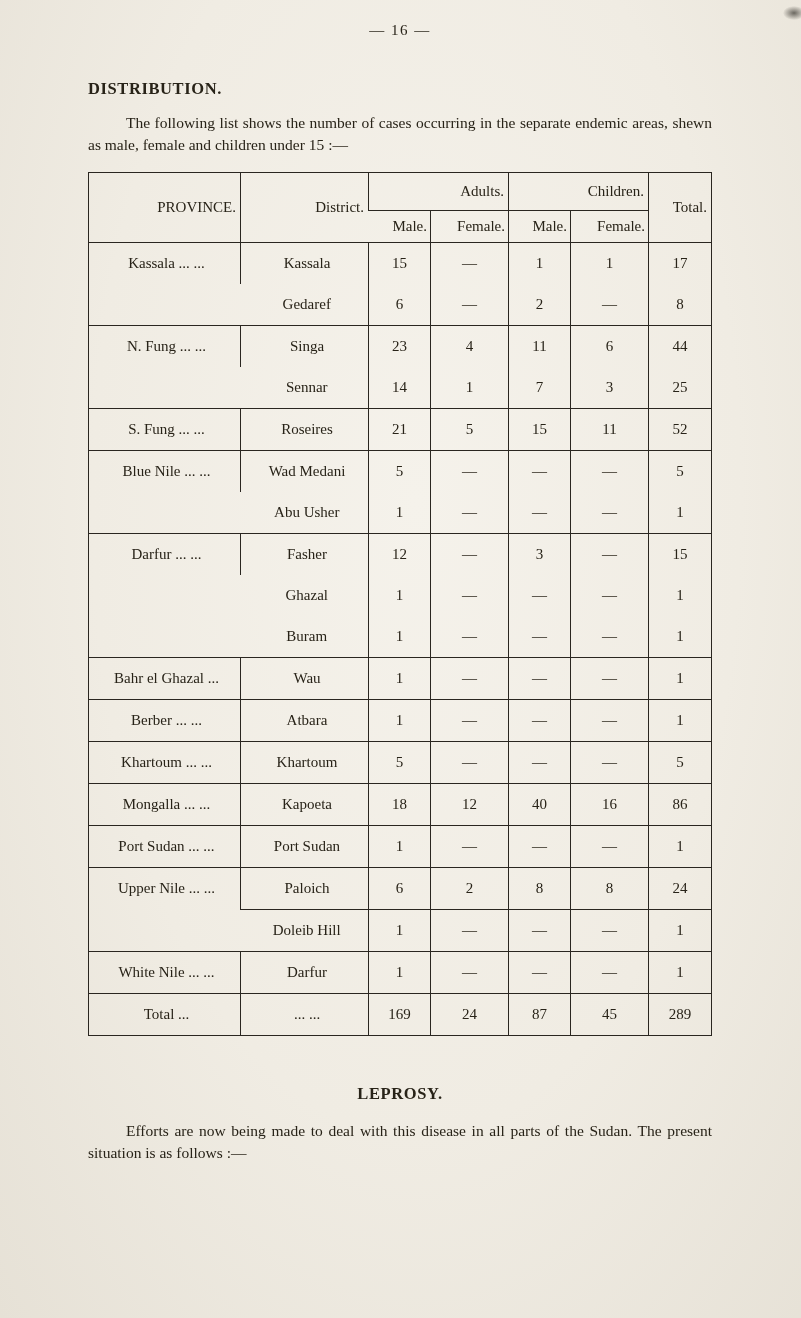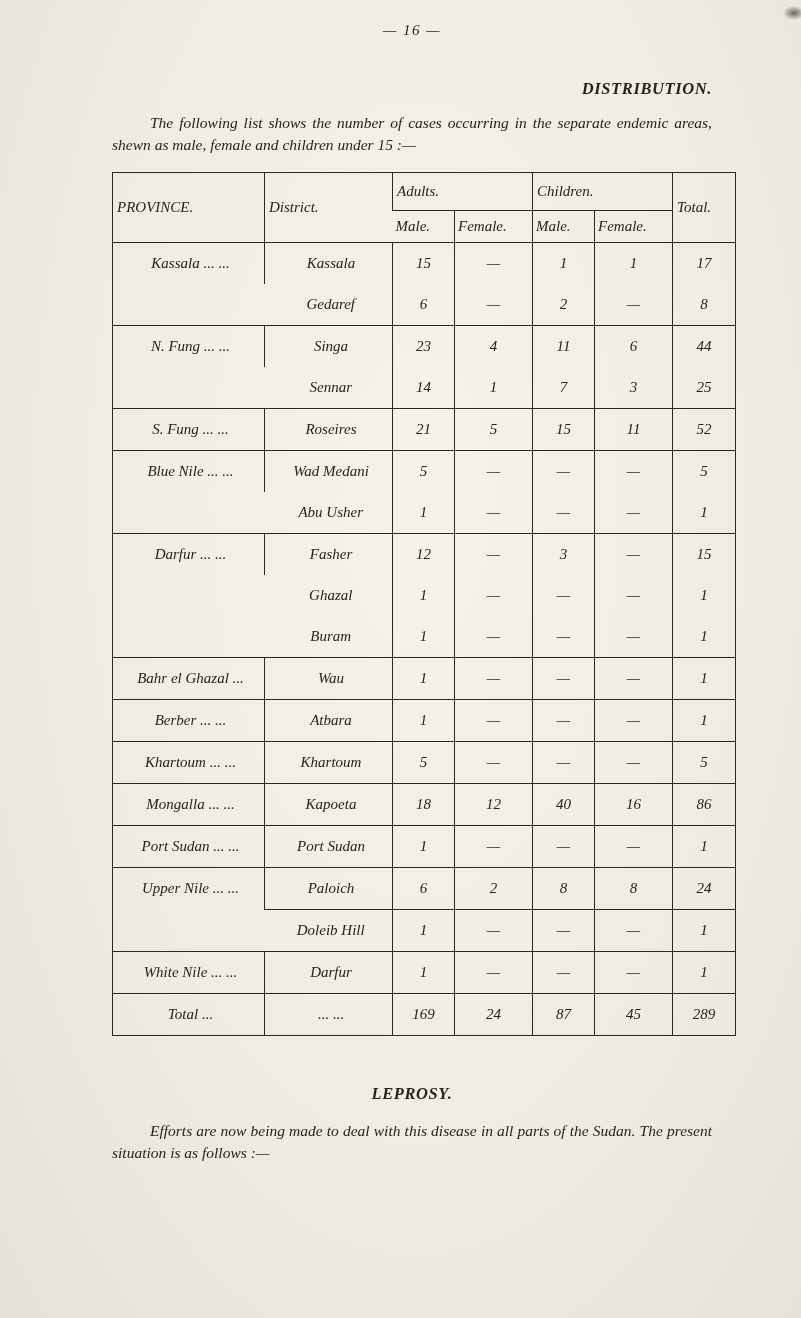--- a/index.html
+++ b/index.html
@@ -22,35 +22,34 @@
     position: absolute;
     top: 6px;
     right: -4px;
     width: 22px;
     height: 14px;
     border-radius: 50%;
     background: radial-gradient(#33302a 0%, rgba(51,48,42,0) 72%);
     opacity: 0.7;
   }
   .content {
-    padding: 22px 89px 0 112px;
-    font-style: italic;
+    padding: 22px 89px 0 88px;
   }
   .page-number {
     text-align: center;
     font-size: 15px;
     letter-spacing: 1.5px;
     margin-bottom: 40px;
   }
   .heading {
     font-weight: bold;
     font-size: 16.5px;
     letter-spacing: 0.6px;
   }
-  .heading.left { text-align: right; margin-bottom: 13px; margin-top: 37px; }
+  .heading.left { text-align: left; margin-bottom: 13px; margin-top: 37px; }
   .heading.center { text-align: center; margin: 48px 0 16px 0; }
   p.body-para {
     font-size: 15.5px;
     line-height: 1.45;
     text-align: justify;
     text-indent: 38px;
     margin-bottom: 6px;
   }
   table.dist {
     width: 100%;
@@ -59,21 +58,21 @@
     font-size: 15px;
     border: 1.5px solid #2a2620;
     table-layout: fixed;
   }
   table.dist th, table.dist td {
     border-left: 1px solid #2a2620;
     font-weight: normal;
     overflow: hidden;
   }
   table.dist th:first-child, table.dist td:first-child { border-left: none; }
-  thead th { padding: 10px 4px; text-align: left; vertical-align: middle; }
+  thead th { padding: 10px 4px; text-align: right; vertical-align: middle; }
   thead tr.sub th { border-top: 1px solid #2a2620; padding: 7px 3px; }
   tbody td { padding: 12px 6px; vertical-align: middle; }
   td.province { text-align: center; padding-left: 10px; vertical-align: top; }
   td.district { text-align: center; padding-left: 11px; }
   td.num { text-align: center; }
   tr.group-first td { border-top: 1px solid #2a2620; }
   tr.rule-above td { border-top: 1px solid #2a2620; }
   tr.total-row td { border-top: 1px solid #2a2620; }
 </style>
 </head>

